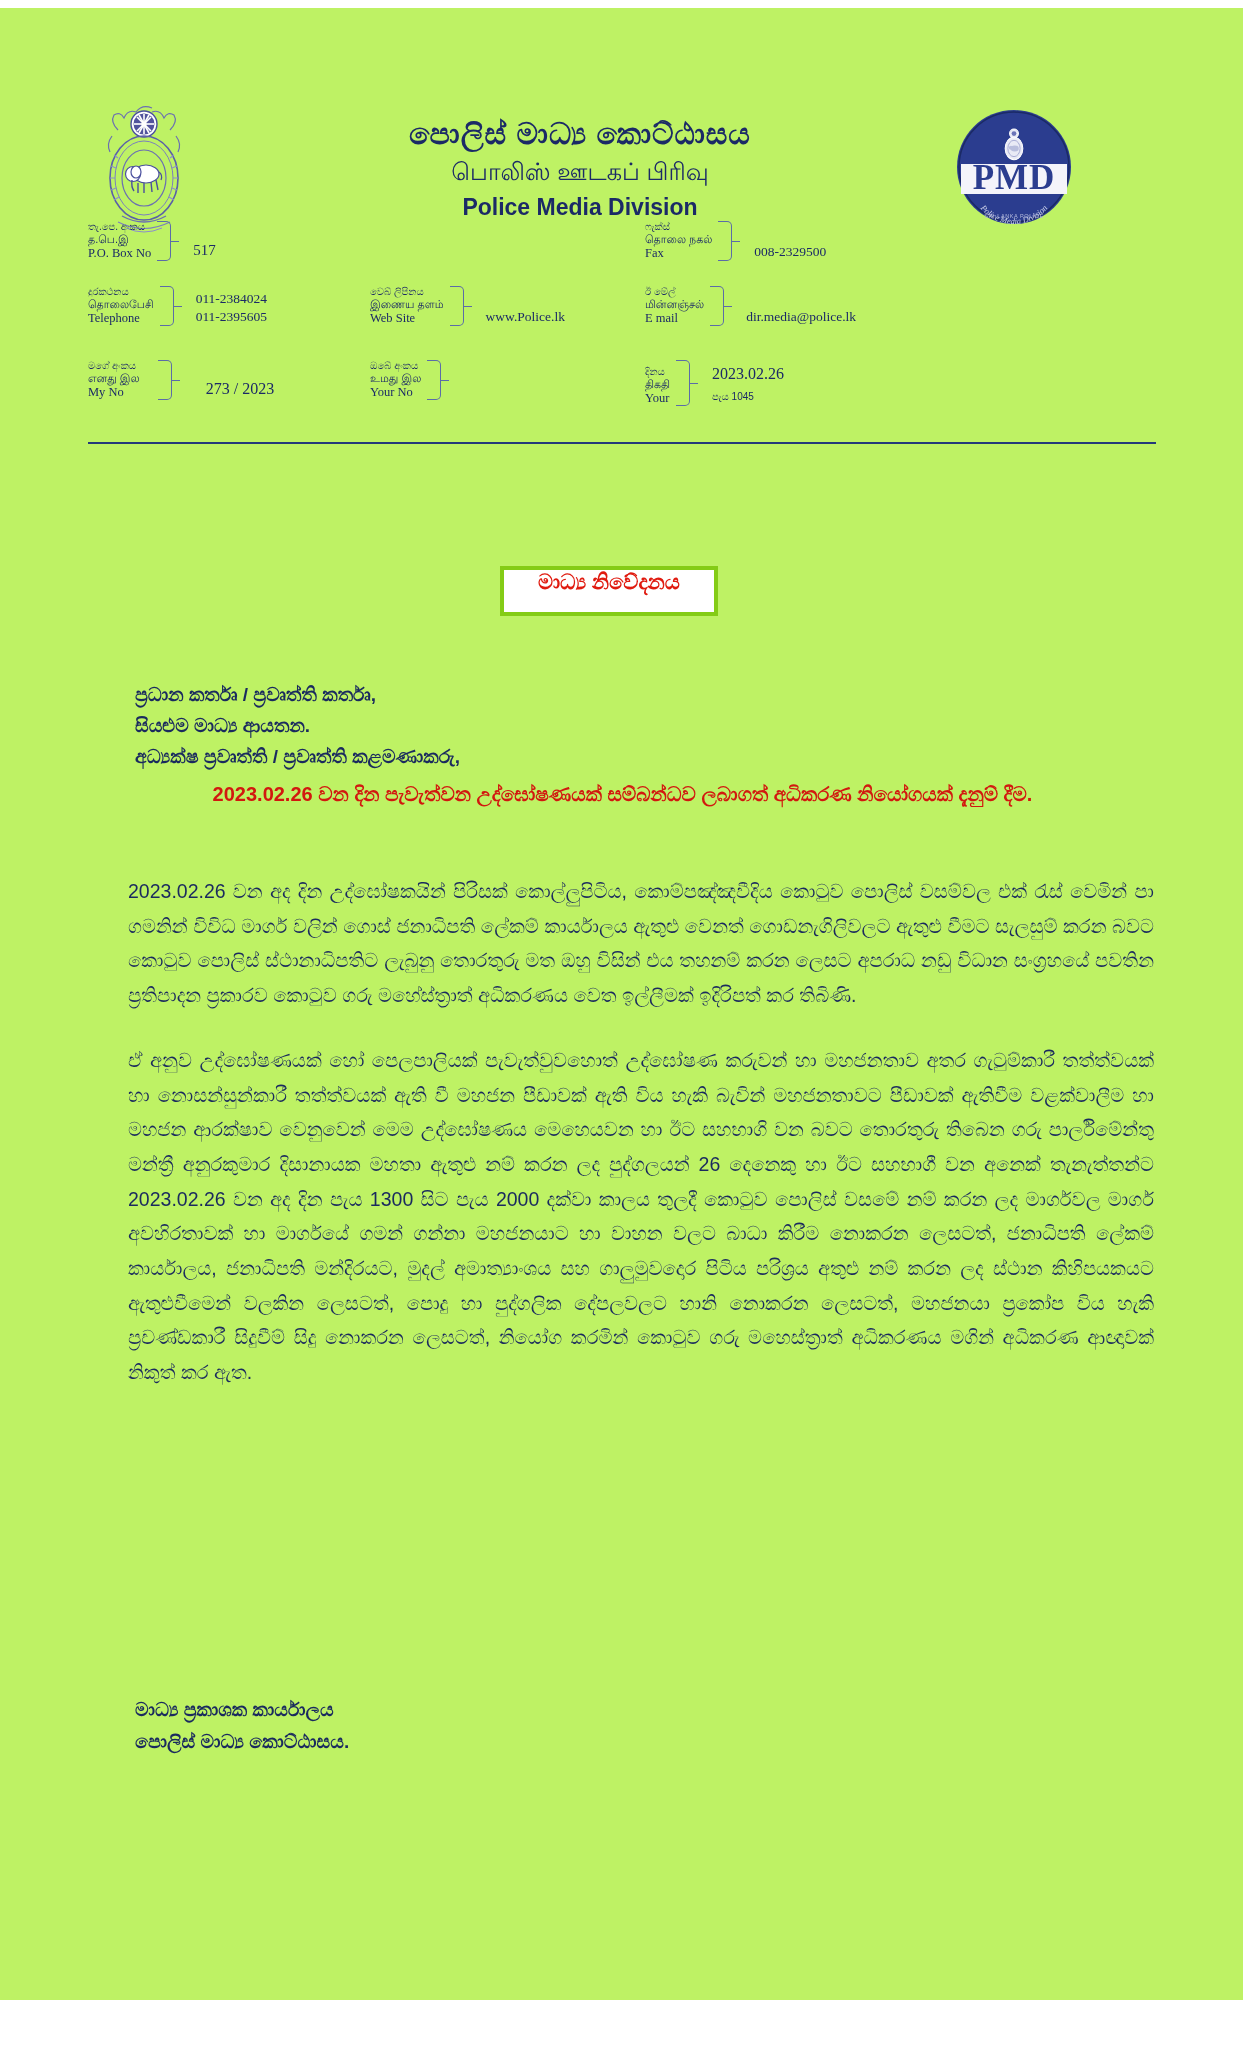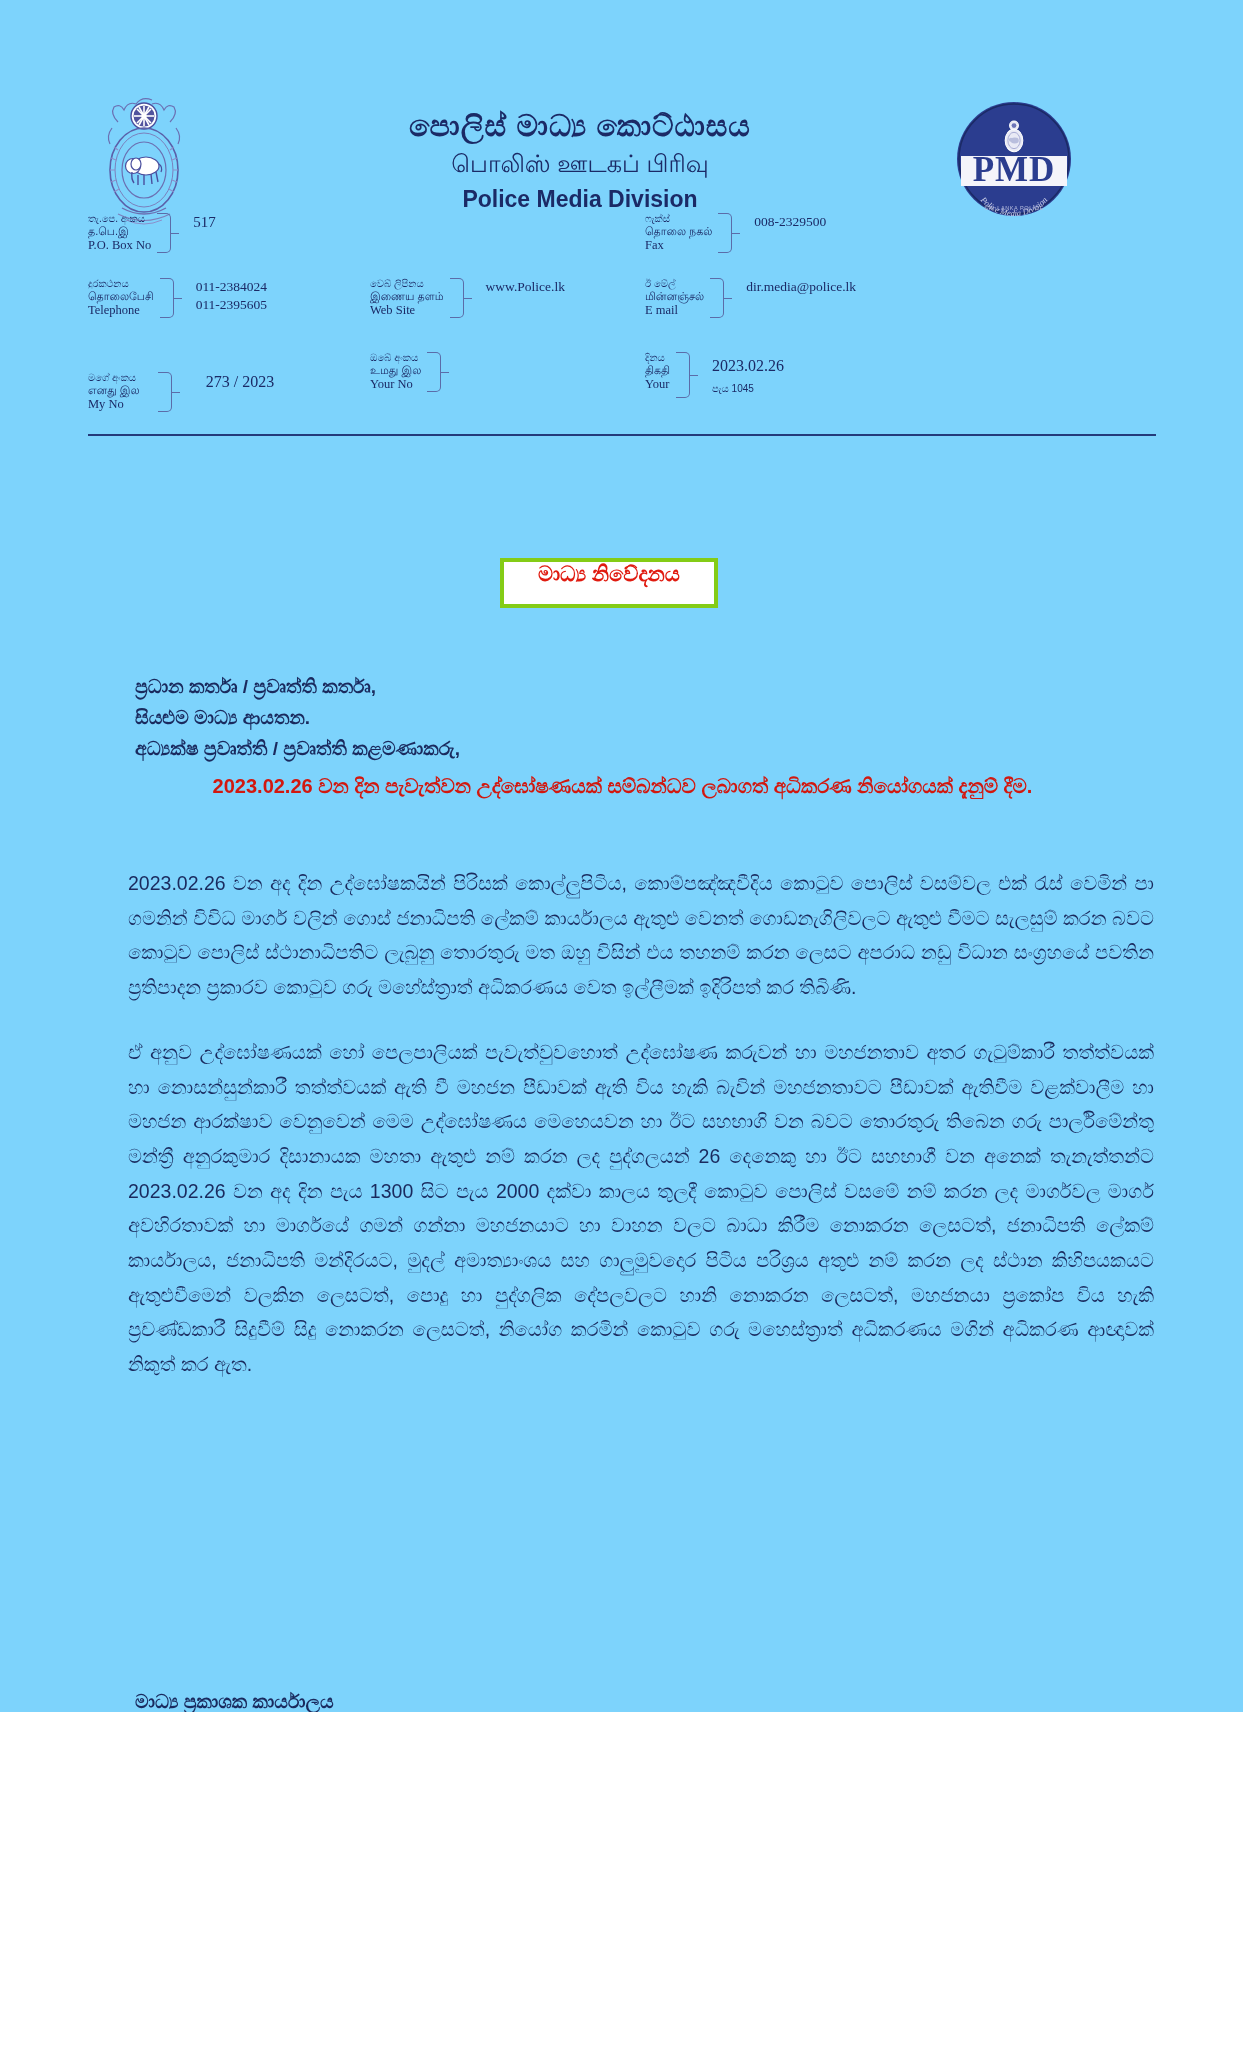--- a/index.html
+++ b/index.html
@@ -7,24 +7,25 @@
     padding: 0;
     background: #ffffff;
   }
   body {
     font-family: "Liberation Serif", "DejaVu Serif", serif;
     color: #1a2a5e;
   }
   .page {
     position: relative;
     width: 1243px;
-    height: 1712px;
-    background: #7dd3fc;
+    height: 1992px;
+    background: #bef264;
     overflow: hidden;
     box-sizing: border-box;
+    margin-top: 8px;
   }
 
   
   .header {
     position: absolute;
     left: 0;
     top: 0;
     width: 1243px;
     height: 440px;
   }
@@ -79,21 +80,21 @@
     font-weight: bold;
     color: #1b2a66;
     margin-top: 6px;
     white-space: nowrap;
   }
 
   
   .field {
     position: absolute;
     display: flex;
-    align-items: flex-start;
+    align-items: flex-end;
   }
   .field-labels {
     display: flex;
     flex-direction: column;
     line-height: 1.18;
     text-align: left;
   }
   .lbl-si {
     font-family: "Liberation Sans", "DejaVu Sans", sans-serif;
     font-size: 10px;
@@ -361,21 +362,21 @@
         <span class="lbl-si">ඊ මේල්</span>
         <span class="lbl-ta">மின்னஞ்சல்</span>
         <span class="lbl-en">E mail</span>
       </div>
       <div class="brace"></div>
       <div class="field-val small">dir.media@police.lk</div>
     </div>
 
     <div class="hdr-rule"></div>
 
-    <div class="field" style="left:88px; top:372px;gap:12px;">
+    <div class="field" style="left:88px; top:352px;gap:12px;">
       <div class="field-labels">
         <span class="lbl-si">මගේ අංකය</span>
         <span class="lbl-ta">எனது இல</span>
         <span class="lbl-en">My No</span>
       </div>
       <div class="brace"></div>
       <div class="field-val bignum">273 / 2023</div>
     </div>
 
     <div class="field" style="left:370px; top:352px;">

